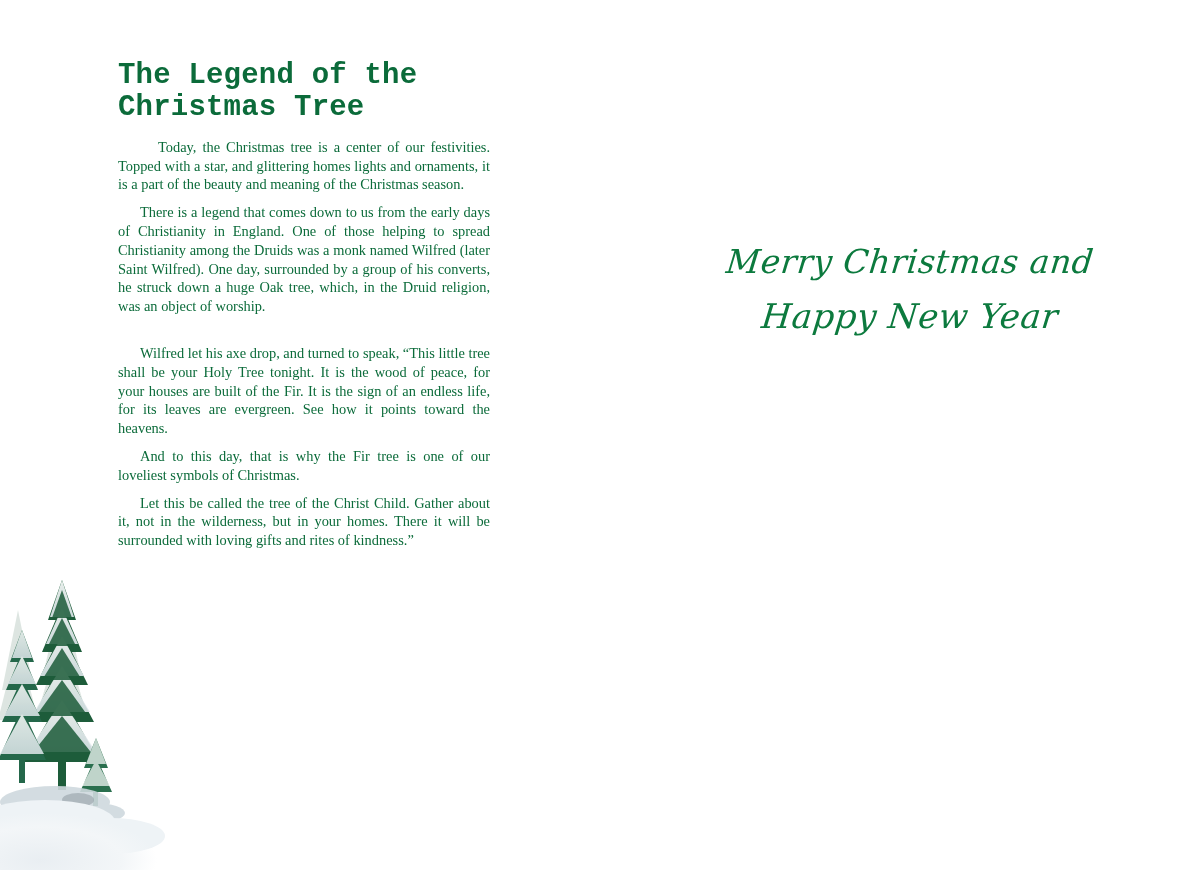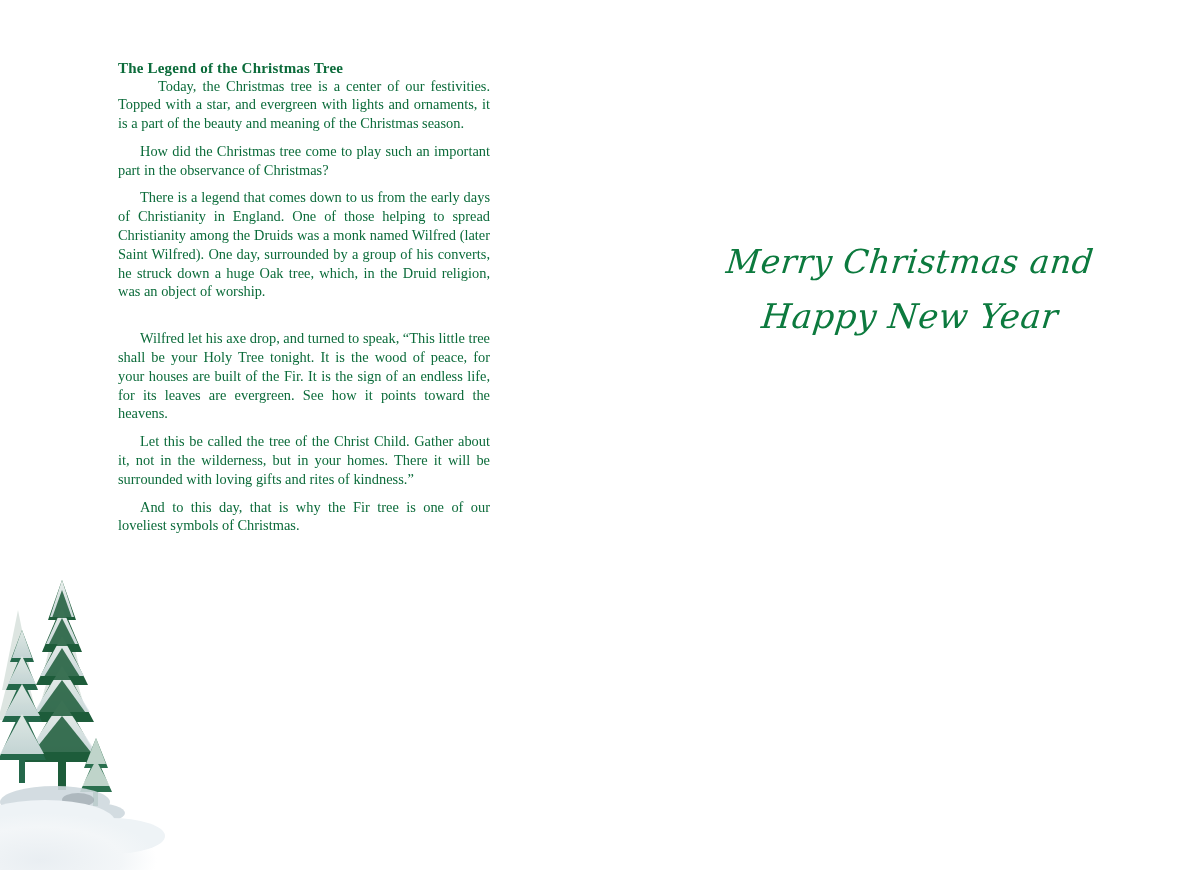--- a/index.html
+++ b/index.html
@@ -18,25 +18,25 @@
   
   #story-page {
     position: absolute;
     left: 118px;
     top: 60px;
     width: 372px;
   }
 
   #story-title {
     color: #0b6b3a;
-    font-family: Liberation Serif, serif;
+    font-family: Liberation Mono, monospace;
     font-weight: bold;
-    font-size: 15px;
+    font-size: 29px;
     letter-spacing: 0.2px;
-    margin: 0 0 0 0;
+    margin: 0 0 14px 0;
     line-height: 1.1;
   }
 
   .story-para {
     color: #0b6b3a;
     font-family: "Liberation Serif", serif;
     font-size: 14.4px;
     line-height: 18.8px;
     text-align: justify;
     text-justify: inter-word;
@@ -89,26 +89,25 @@
     height: 110px;
     background: radial-gradient(ellipse 150px 60px at 40px 100px, #e9eef2 0%, #f3f6f8 55%, rgba(255,255,255,0) 78%);
   }
 </style>
 </head>
 <body>
 
 <div id="story-page">
   <h1 id="story-title">The Legend of the Christmas Tree</h1>
 
-  <p class="story-para first-para">Today, the Christmas tree is a center of our festivities. Topped with a star, and evergreen with lights and ornaments, it is a part of the beauty and meaning of the Christmas season.</p>
-  <p class="story-para">How did the Christmas tree come to play such an important part in the observance of Christmas?</p>
+  <p class="story-para first-para">Today, the Christmas tree is a center of our festivities. Topped with a star, and glittering homes lights and ornaments, it is a part of the beauty and meaning of the Christmas season.</p>
   <p class="story-para">There is a legend that comes down to us from the early days of Christianity in England. One of those helping to spread Christianity among the Druids was a monk named Wilfred (later Saint Wilfred). One day, surrounded by a group of his converts, he struck down a huge Oak tree, which, in the Druid religion, was an object of worship.</p>
   <p class="story-para extra-gap">Wilfred let his axe drop, and turned to speak, “This little tree shall be your Holy Tree tonight. It is the wood of peace, for your houses are built of the Fir. It is the sign of an endless life, for its leaves are evergreen. See how it points toward the heavens.</p>
+  <p class="story-para">And to this day, that is why the Fir tree is one of our loveliest symbols of Christmas.</p>
   <p class="story-para">Let this be called the tree of the Christ Child. Gather about it, not in the wilderness, but in your homes. There it will be surrounded with loving gifts and rites of kindness.”</p>
-  <p class="story-para">And to this day, that is why the Fir tree is one of our loveliest symbols of Christmas.</p>
 </div>
 
 <div id="greeting-page">
   <div class="greeting-line line-1">Merry Christmas and</div>
   <div class="greeting-line line-2">Happy New Year</div>
 </div>
 
 <div id="tree-illustration">
   <div id="snow-drift"></div>
   <svg width="180" height="300" viewBox="0 0 180 300">

